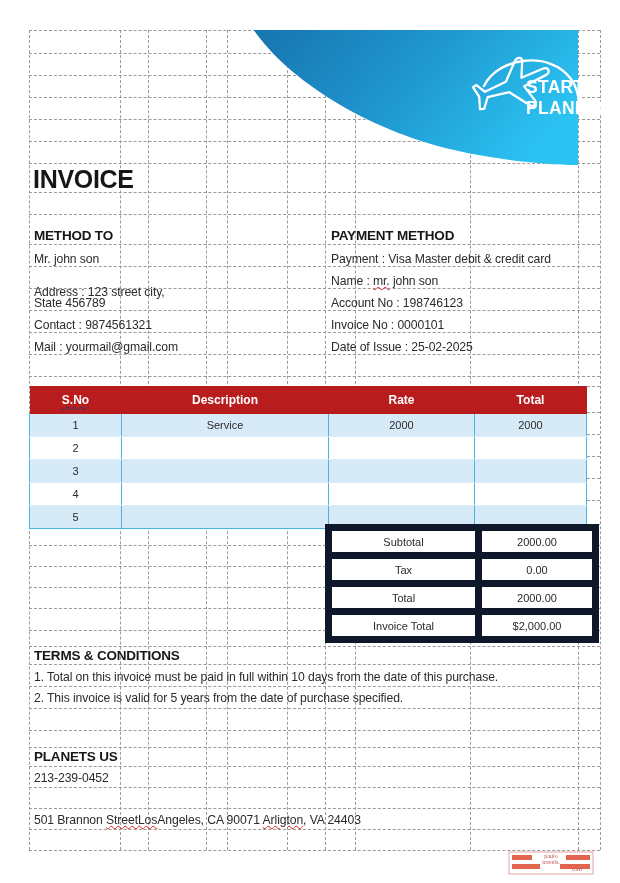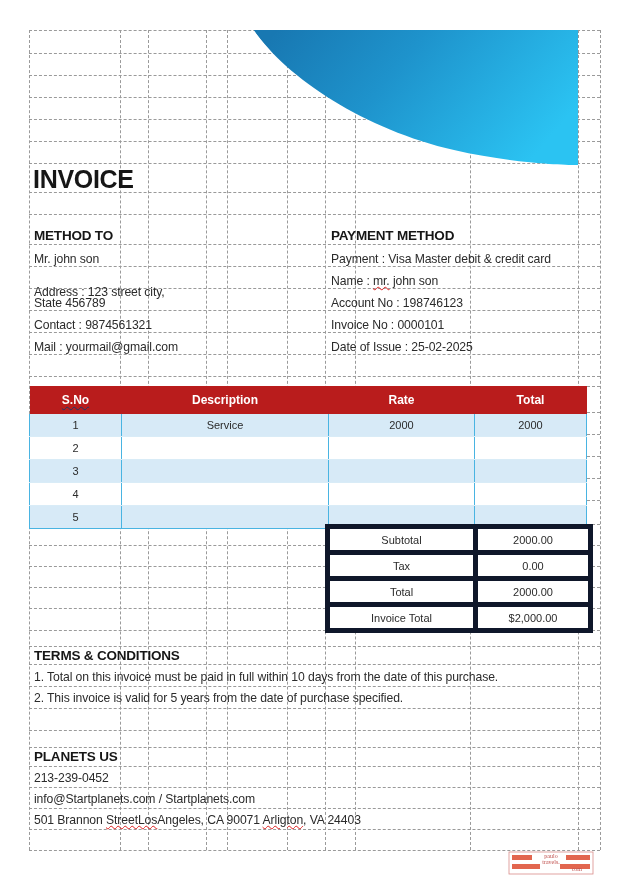--- a/index.html
+++ b/index.html
@@ -160,21 +160,21 @@
     top: 524px;
     width: 253px;
     border-collapse: collapse;
     table-layout: fixed;
   }
   .summary-table td {
     height: 21px;
     font-size: 11px;
     color: #2b2b2b;
     text-align: center;
-    border: 5px solid #0f172a;
+    border: 7px solid #0f172a;
     background: #ffffff;
     padding: 0;
   }
   .summary-table .s-label { width: 143px; }
   .summary-table .s-value { width: 110px; }
 
   
   .watermark {
     position: absolute;
     left: 508px;
@@ -259,20 +259,50 @@
           <stop offset="0%" stop-color="#1878B2"></stop>
           <stop offset="42%" stop-color="#1E93CC"></stop>
           <stop offset="100%" stop-color="#2BC3F2"></stop>
         </linearGradient>
       </defs>
       <path d="M 48 0 L 372 0 L 372 135 L 372 135 C 372 135 300 133 222 107 C 140 80 72 36 48 0 Z" fill="url(#swooshGrad)"></path>
       <path d="M 48 0 C 80 48 160 100 248 120 C 300 132 350 135 372 135 L 372 135 L 372 0 Z" fill="url(#swooshGrad)"></path>
     </svg>
   </div>
 
+  <div class="logo-wrap">
+    <svg width="150" height="88" viewBox="0 0 150 88" xmlns="http://www.w3.org/2000/svg">
+
+      <path d="M 30 40 C 44 11 96 4 117 33 C 124 43 126 56 124 67" fill="none" stroke="#ffffff" stroke-width="2.4" stroke-linecap="round"></path>
+
+      <g fill="none" stroke="#ffffff" stroke-width="2.3" stroke-linejoin="round" stroke-linecap="round" transform="translate(14,26) rotate(-18)">
+        <path d="M 10 24
+                 L 33 21
+                 L 48 4
+                 C 51 1 56 2 55 6
+                 L 49 22
+                 L 72 20
+                 C 78 19 79 26 73 27
+                 L 49 31
+                 L 55 48
+                 C 56 52 51 54 48 50
+                 L 33 32
+                 L 11 30
+                 L 4 40
+                 L 0 39
+                 L 3 27
+                 L 0 16
+                 L 4 15
+                 Z"></path>
+      </g>
+
+      <text x="72" y="47" font-family="Liberation Sans, sans-serif" font-size="17.5" font-weight="bold" fill="#ffffff" letter-spacing="0.3">START</text>
+      <text x="72" y="68" font-family="Liberation Sans, sans-serif" font-size="17.5" font-weight="bold" fill="#ffffff" letter-spacing="0.3">PLANETS</text>
+    </svg>
+  </div>
 
   <div class="content">
 
     <div class="abs invoice-title">INVOICE</div>
 
     <div class="abs sect-head" style="left:34px; top:228px;">METHOD TO</div>
     <div class="abs sect-line" style="left:34px; top:252px;">Mr. john son</div>
     <div class="abs sect-line" style="left:34px; top:274px;margin-top:11px;">Address : 123 street city,</div>
     <div class="abs sect-line" style="left:34px; top:296px;">State 456789</div>
     <div class="abs sect-line" style="left:34px; top:318px;">Contact : 9874561321</div>
@@ -348,21 +378,20 @@
           </tr>
         </tbody>
     </table>
 
     <div class="abs sect-head" style="left:34px; top:648px;">TERMS &amp; CONDITIONS</div>
     <div class="abs sect-line" style="left:34px; top:670px;">1. Total on this invoice must be paid in full within 10 days from the date of this purchase.</div>
     <div class="abs sect-line" style="left:34px; top:691px;">2. This invoice is valid for 5 years from the date of purchase specified.</div>
 
     <div class="abs sect-head" style="left:34px; top:749px;">PLANETS US</div>
     <div class="abs sect-line" style="left:34px; top:771px;">213-239-0452</div>
-    <div class="abs sect-line" style="left:34px; top:792px;">info@Startplanets.com / Startplanets.com</div>
     <div class="abs sect-line" style="left:34px; top:813px;"><span>501 Brannon </span><span class="spell-red">StreetLos</span><span>Angeles, CA 90071 </span><span class="spell-red">Arligton</span><span>, VA 24403</span></div>
 
   </div>
 
   <div class="watermark">
     <svg width="86" height="24" viewBox="0 0 86 24" xmlns="http://www.w3.org/2000/svg">
       <rect x="1" y="1" width="84" height="22" fill="#ffffff" stroke="#d98d8a" stroke-width="0.8"></rect>
       <rect x="4" y="4" width="20" height="5" fill="#e2664f"></rect>
       <rect x="4" y="13" width="28" height="5" fill="#e2664f"></rect>
       <rect x="58" y="4" width="24" height="5" fill="#e2664f"></rect>

